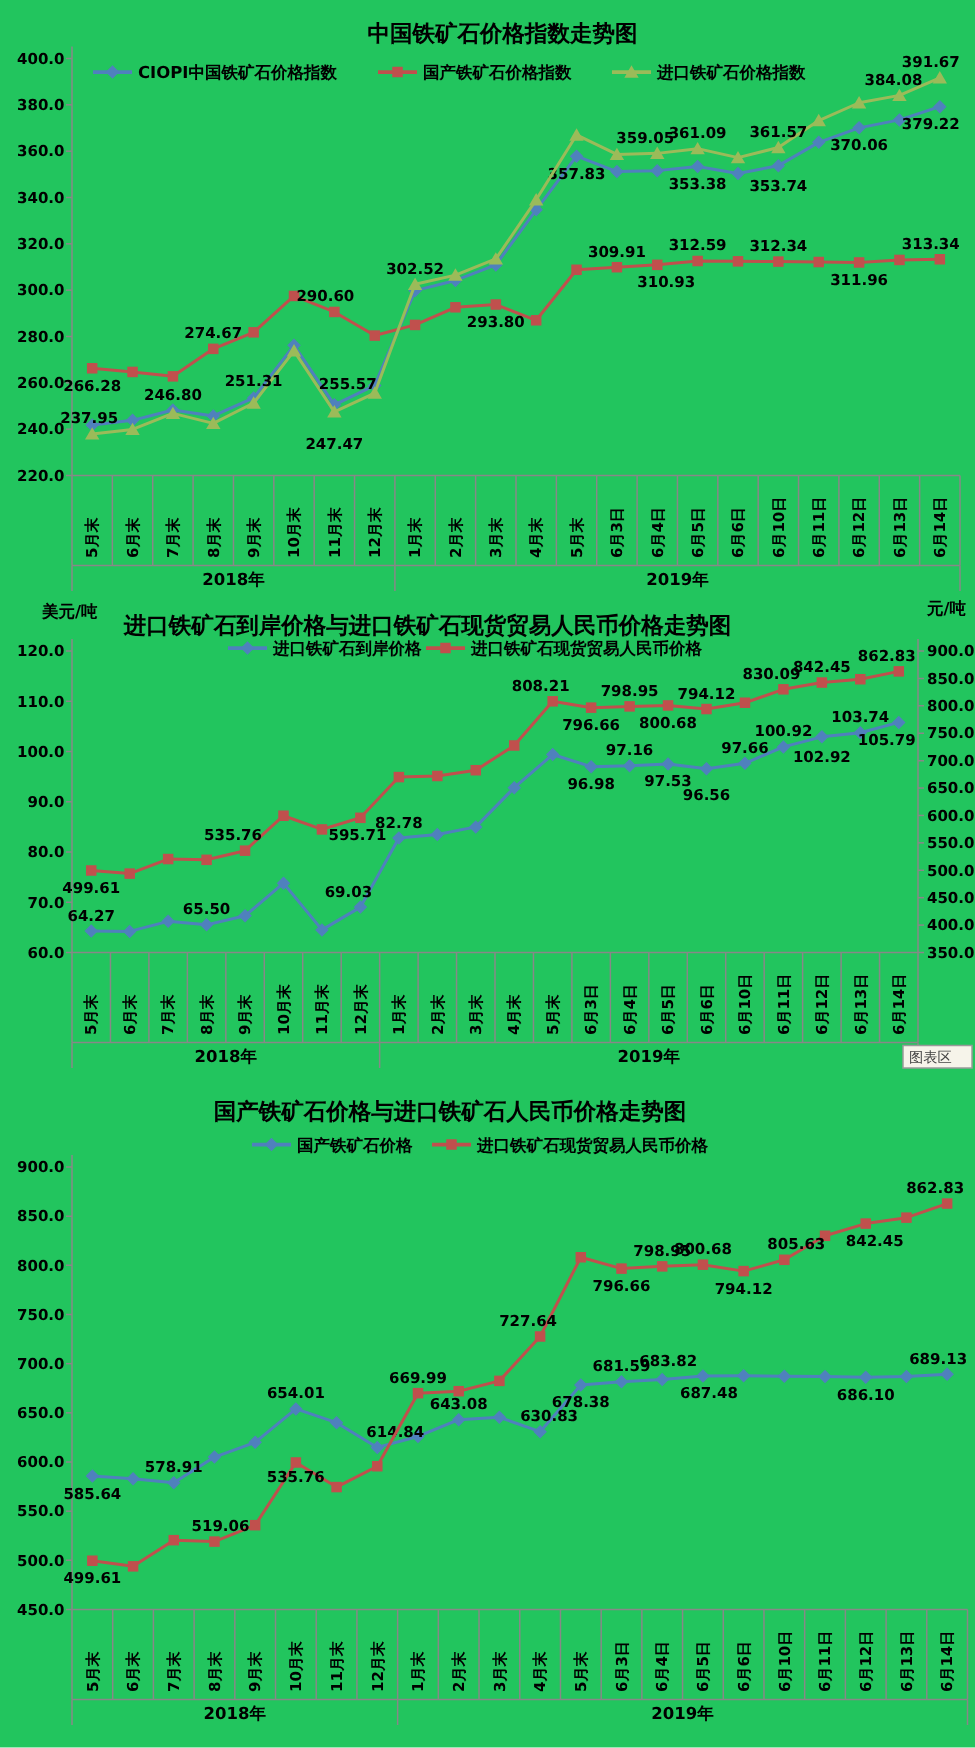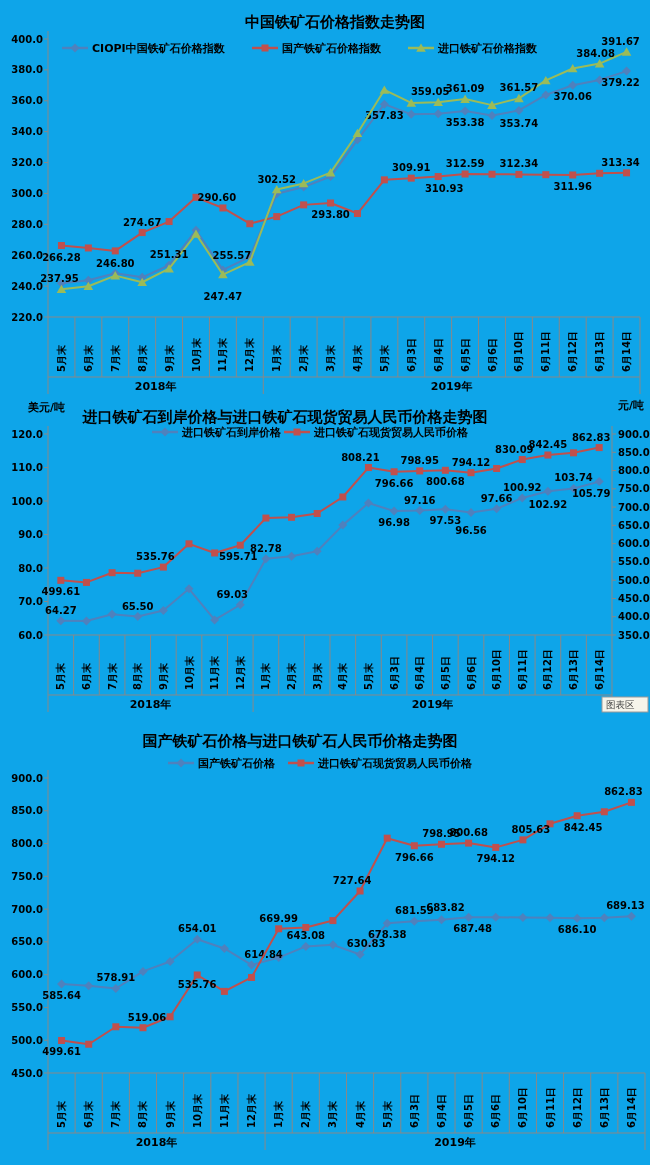--- a/index.html
+++ b/index.html
@@ -1,16 +1,16 @@
 <!DOCTYPE html>
 <html><head>
 <meta charset="utf-8">
 <style>
   html,body{margin:0;padding:0;background:#fff;}
-  #root{width:650px;height:1165px;background:#0ea5e9;position:relative;font-family:"DejaVu Sans",sans-serif;}
+  #root{width:650px;height:1165px;background:#22c55e;position:relative;font-family:"DejaVu Sans",sans-serif;}
   .chart-block{position:relative;width:650px;overflow:hidden;}
   svg{display:block;}
   svg text{fill:#000;}
   .c-title{font:700 15px "DejaVu Sans",sans-serif;}
   .legend-t{font:700 11px "DejaVu Sans",sans-serif;}
   .ylab{font:700 10px "DejaVu Sans",sans-serif;}
   .xlab{font:700 10px "DejaVu Sans",sans-serif;}
   .yearlab{font:700 11px "DejaVu Sans",sans-serif;}
   .dlab{font:700 10px "DejaVu Sans",sans-serif;}
   .unit{font:700 11px "DejaVu Sans",sans-serif;}

